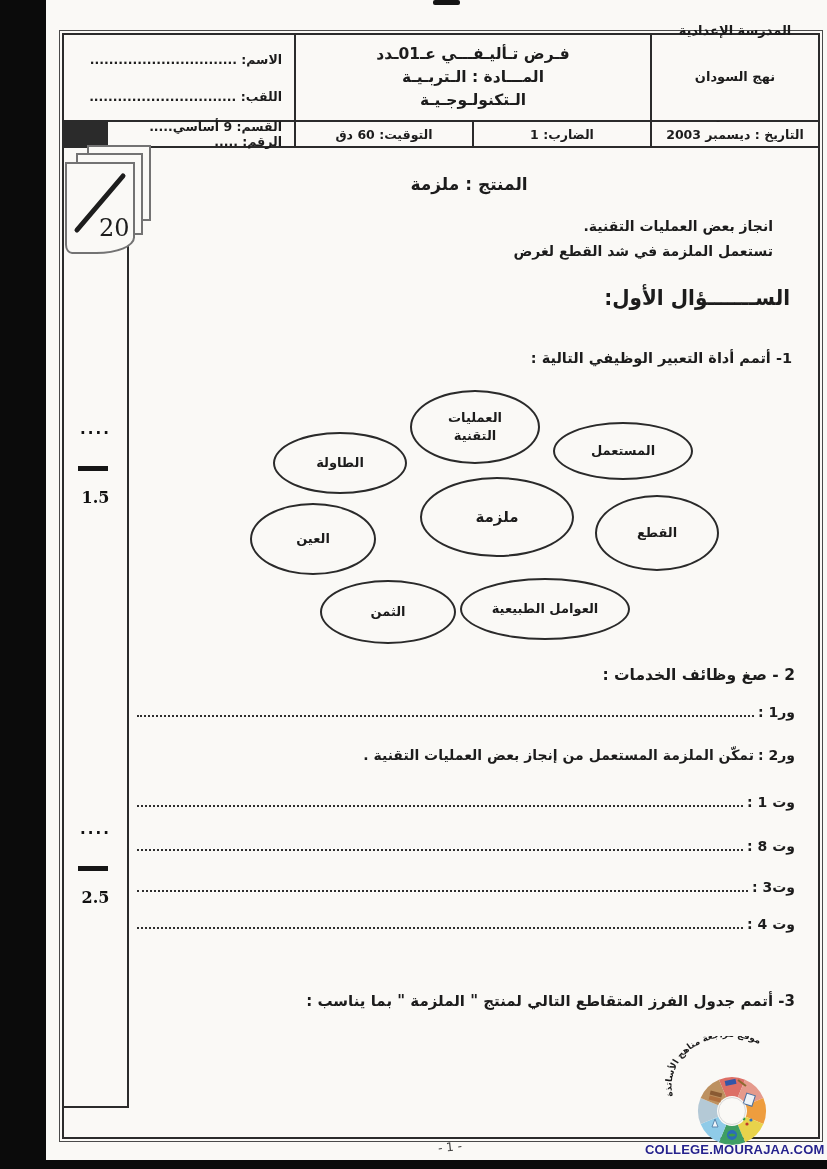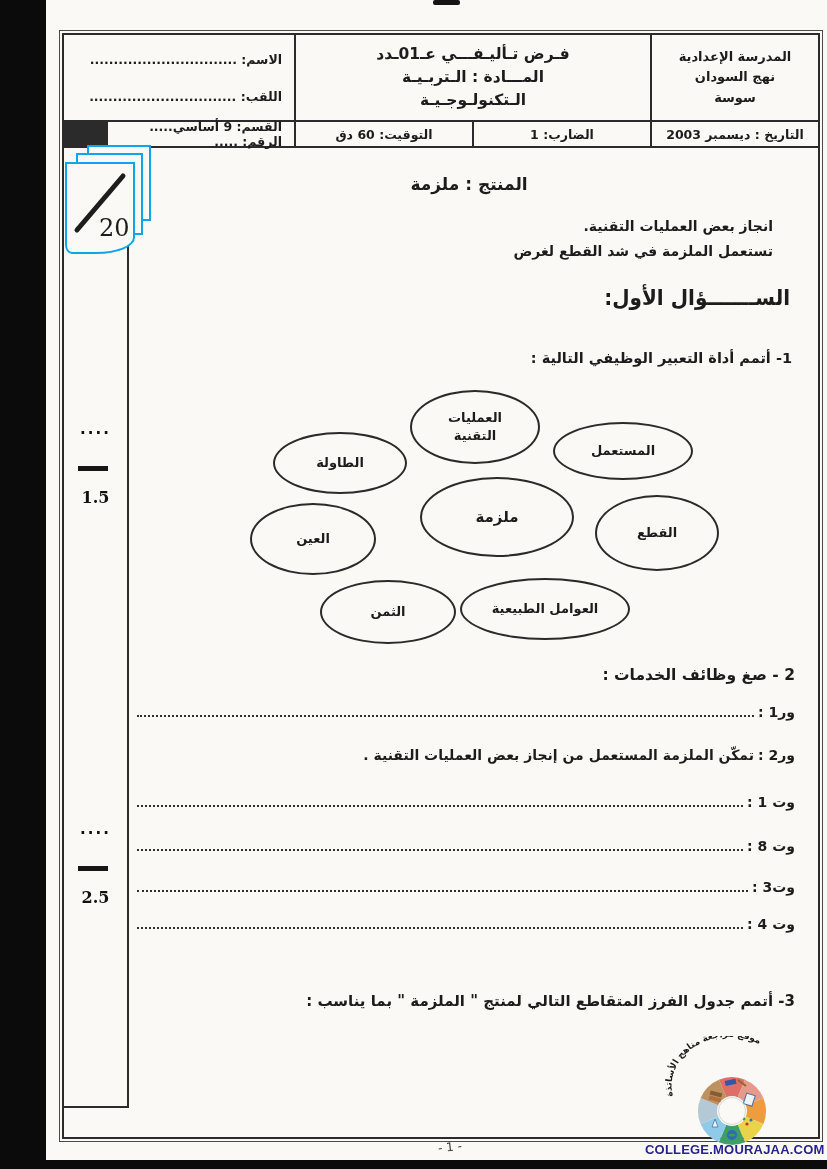--- a/index.html
+++ b/index.html
@@ -22,39 +22,39 @@
 
   
   .header-grid{
     position:absolute;top:0;left:0;right:0;height:111px;
     display:grid;direction:rtl;
     grid-template-columns:166px 176px 176px 1fr;
     grid-template-rows:85px 24px;
     gap:2px;background:#2b2b2b;border-bottom:2px solid #2b2b2b;
   }
   .cell{background:#faf9f6;display:flex;align-items:center;justify-content:center;font-weight:bold;}
-  .cell-school{grid-area:1/1/2/2;flex-direction:column;font-size:13px;line-height:1.55;}
+  .cell-school{grid-area:1/1/2/2;flex-direction:column;font-size:13px;line-height:1.55;gap:26px;}
   .cell-exam{grid-area:1/2/2/4;flex-direction:column;font-size:15.5px;line-height:1.5;letter-spacing:1px;}
   .cell-names{grid-area:1/4/2/5;flex-direction:column;align-items:flex-start;justify-content:center;gap:22px;font-size:12.5px;padding:0 12px;}
   .cell-date{grid-area:2/1/3/2;font-size:12.5px;}
   .cell-dharb{grid-area:2/2/3/3;font-size:12.5px;}
   .cell-tawqit{grid-area:2/3/3/4;font-size:12.5px;}
   .cell-class{grid-area:2/4/3/5;font-size:12.5px;justify-content:flex-start;padding:0 12px;margin-left:44px;}
 
   
   .content{position:absolute;left:0;top:113px;right:0;bottom:0;}
   .margin-col{position:absolute;left:0;top:0;width:63px;height:958px;border-right:2px solid #2b2b2b;border-bottom:2px solid #2b2b2b;}
   .mark{position:absolute;left:0;width:63px;text-align:center;font-weight:bold;color:#111;}
   .mark-dots{font-size:15px;letter-spacing:2px;}
   .mark-dash{height:5px;background:#161616;width:30px;left:14px;}
   .mark-num{font-size:16px;font-family:"DejaVu Serif",serif;}
 
   
   .score-stack{position:absolute;left:-1px;top:-3px;width:96px;height:110px;z-index:5;}
-  .paper{position:absolute;background:#faf9f6;border:2px solid #0ea5e9;}
+  .paper{position:absolute;background:#faf9f6;border:2px solid #737373;}
   .paper-3{left:24px;top:0;width:60px;height:72px;}
   .paper-2{left:13px;top:8px;width:63px;height:78px;}
   .paper-1{left:2px;top:17px;width:66px;height:88px;border-radius:0 0 55% 10% / 0 0 18% 10%;}
 
   
   .main{position:absolute;left:65px;top:0;right:0;bottom:0;direction:rtl;border-radius:6px;}
   .product-title{position:absolute;left:255px;width:170px;top:26px;text-align:center;font-size:17px;font-weight:bold;}
   .intro{position:absolute;right:45px;top:66px;text-align:right;font-size:14px;font-weight:600;line-height:1.75;}
   .q-heading{position:absolute;right:28px;top:137px;font-size:20px;font-weight:bold;transform:scaleY(1.08);}
   .q-item{position:absolute;font-weight:600;font-size:14.5px;}

